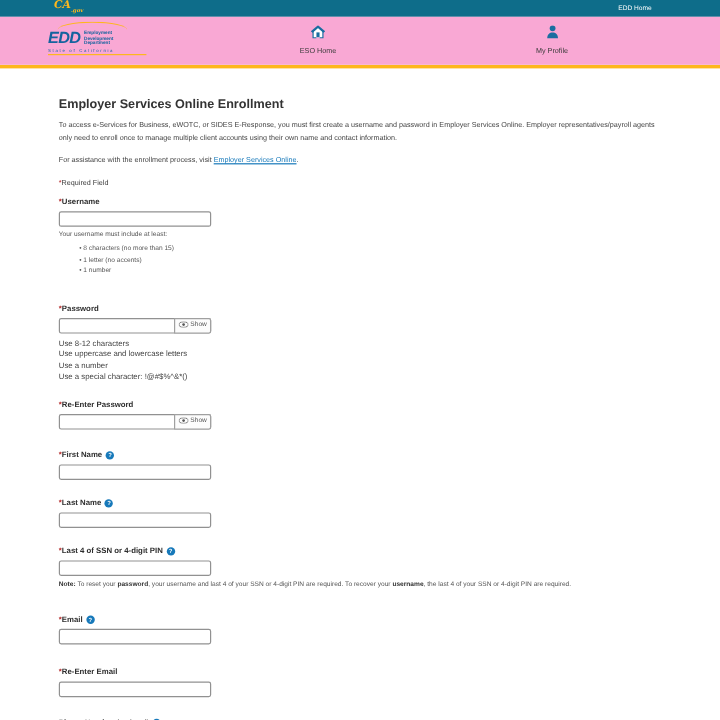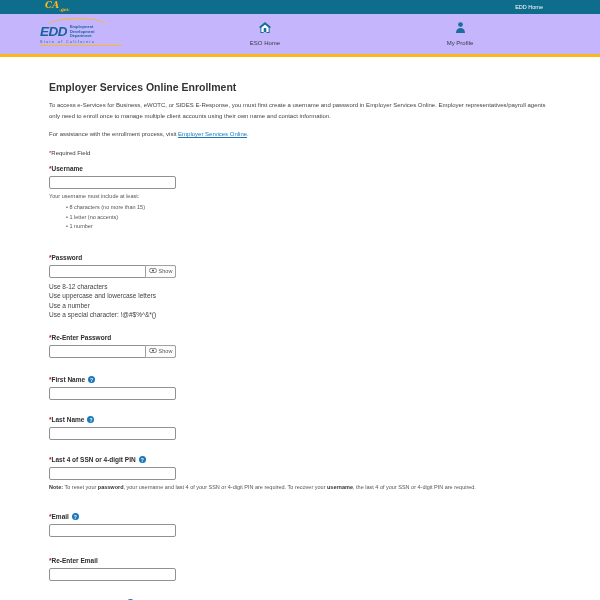--- a/index.html
+++ b/index.html
@@ -8,21 +8,21 @@
 
   
   .topbar { height:14px; background:#0e6d8a; display:flex; align-items:center;
     justify-content:space-between; padding:0 57px 0 45px; }
   .cagov { color:#fdb71d; font-family:"DejaVu Serif", serif; font-style:italic;
     font-weight:bold; font-size:9px; line-height:9px; }
   .cagov .gov { font-size:4.5px; vertical-align:sub; }
   .topbar-link { color:#ffffff; font-size:5.5px; text-decoration:none; }
 
   
-  .header { height:40px; background:#c4b5fd; position:relative; }
+  .header { height:40px; background:#f9a8d4; position:relative; }
   .eddlogo { position:absolute; left:40px; top:4px; width:82px; }
   .eddlogo .arc { width:58px; height:7px; border-top:1.5px solid #fdb71d;
     border-radius:50% 50% 0 0 / 100% 100% 0 0; margin-left:8px; }
   .eddlogo .row { display:flex; align-items:center; }
   .eddlogo .edd { color:#15639e; font-weight:bold; font-style:italic;
     font-size:13.5px; line-height:13px; letter-spacing:-0.5px; }
   .eddlogo .dept { margin-left:3px; color:#15639e; font-weight:bold;
     font-size:3.9px; line-height:4.6px; }
   .eddlogo .tagline { color:#15639e; font-size:3.6px; letter-spacing:1.4px;
     border-bottom:1.5px solid #fdb71d; padding-bottom:1.5px; margin-top:1px;

